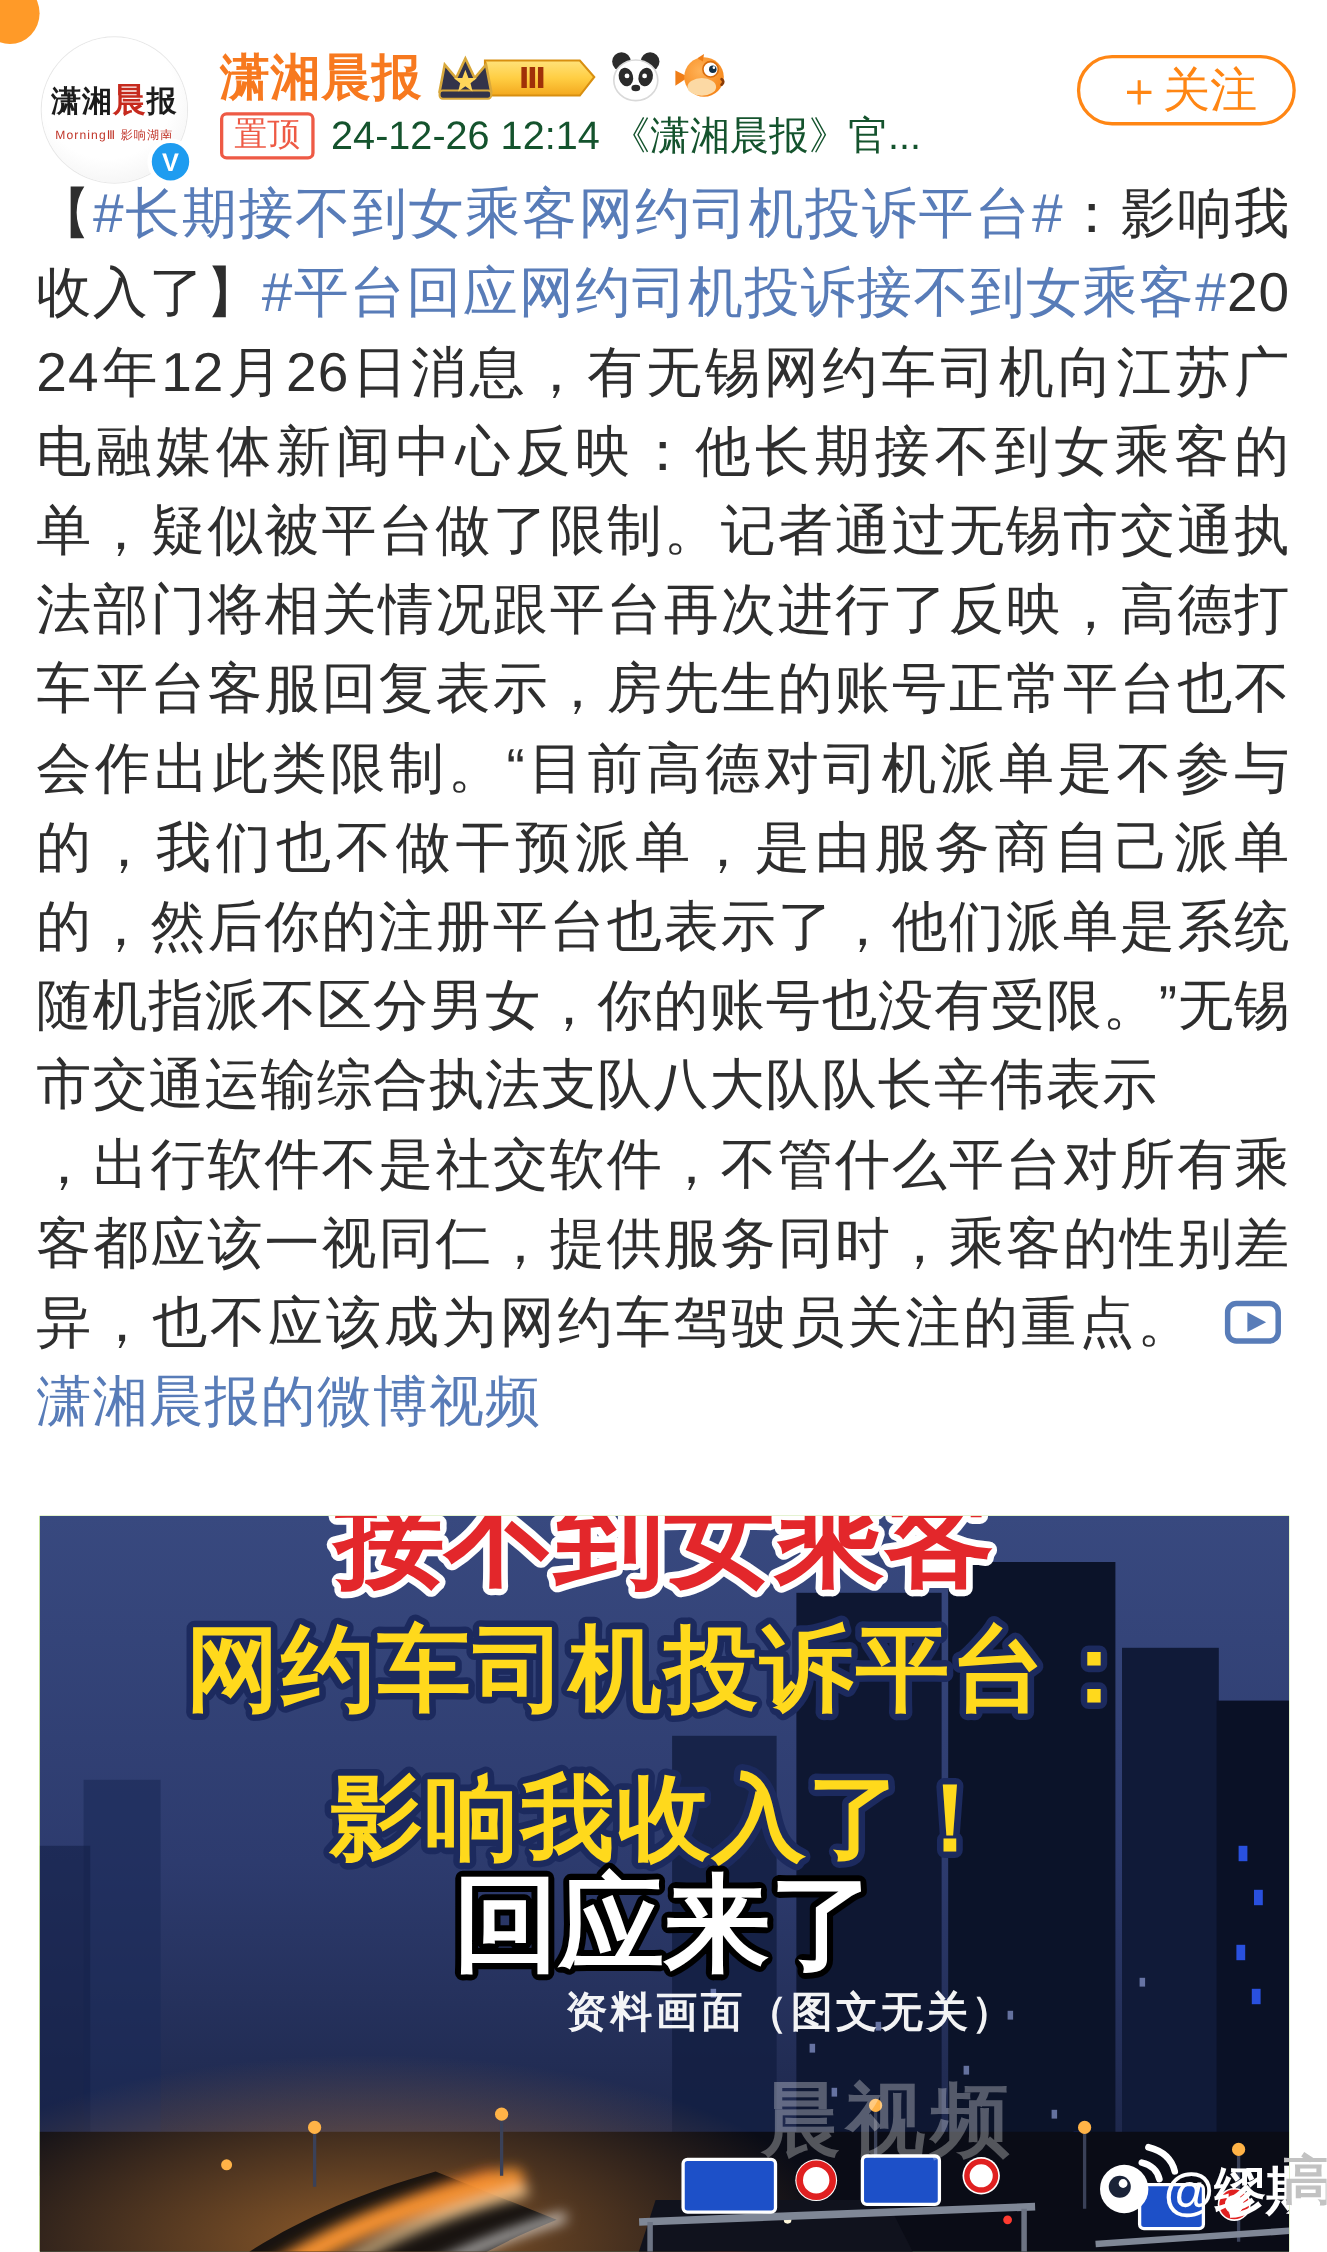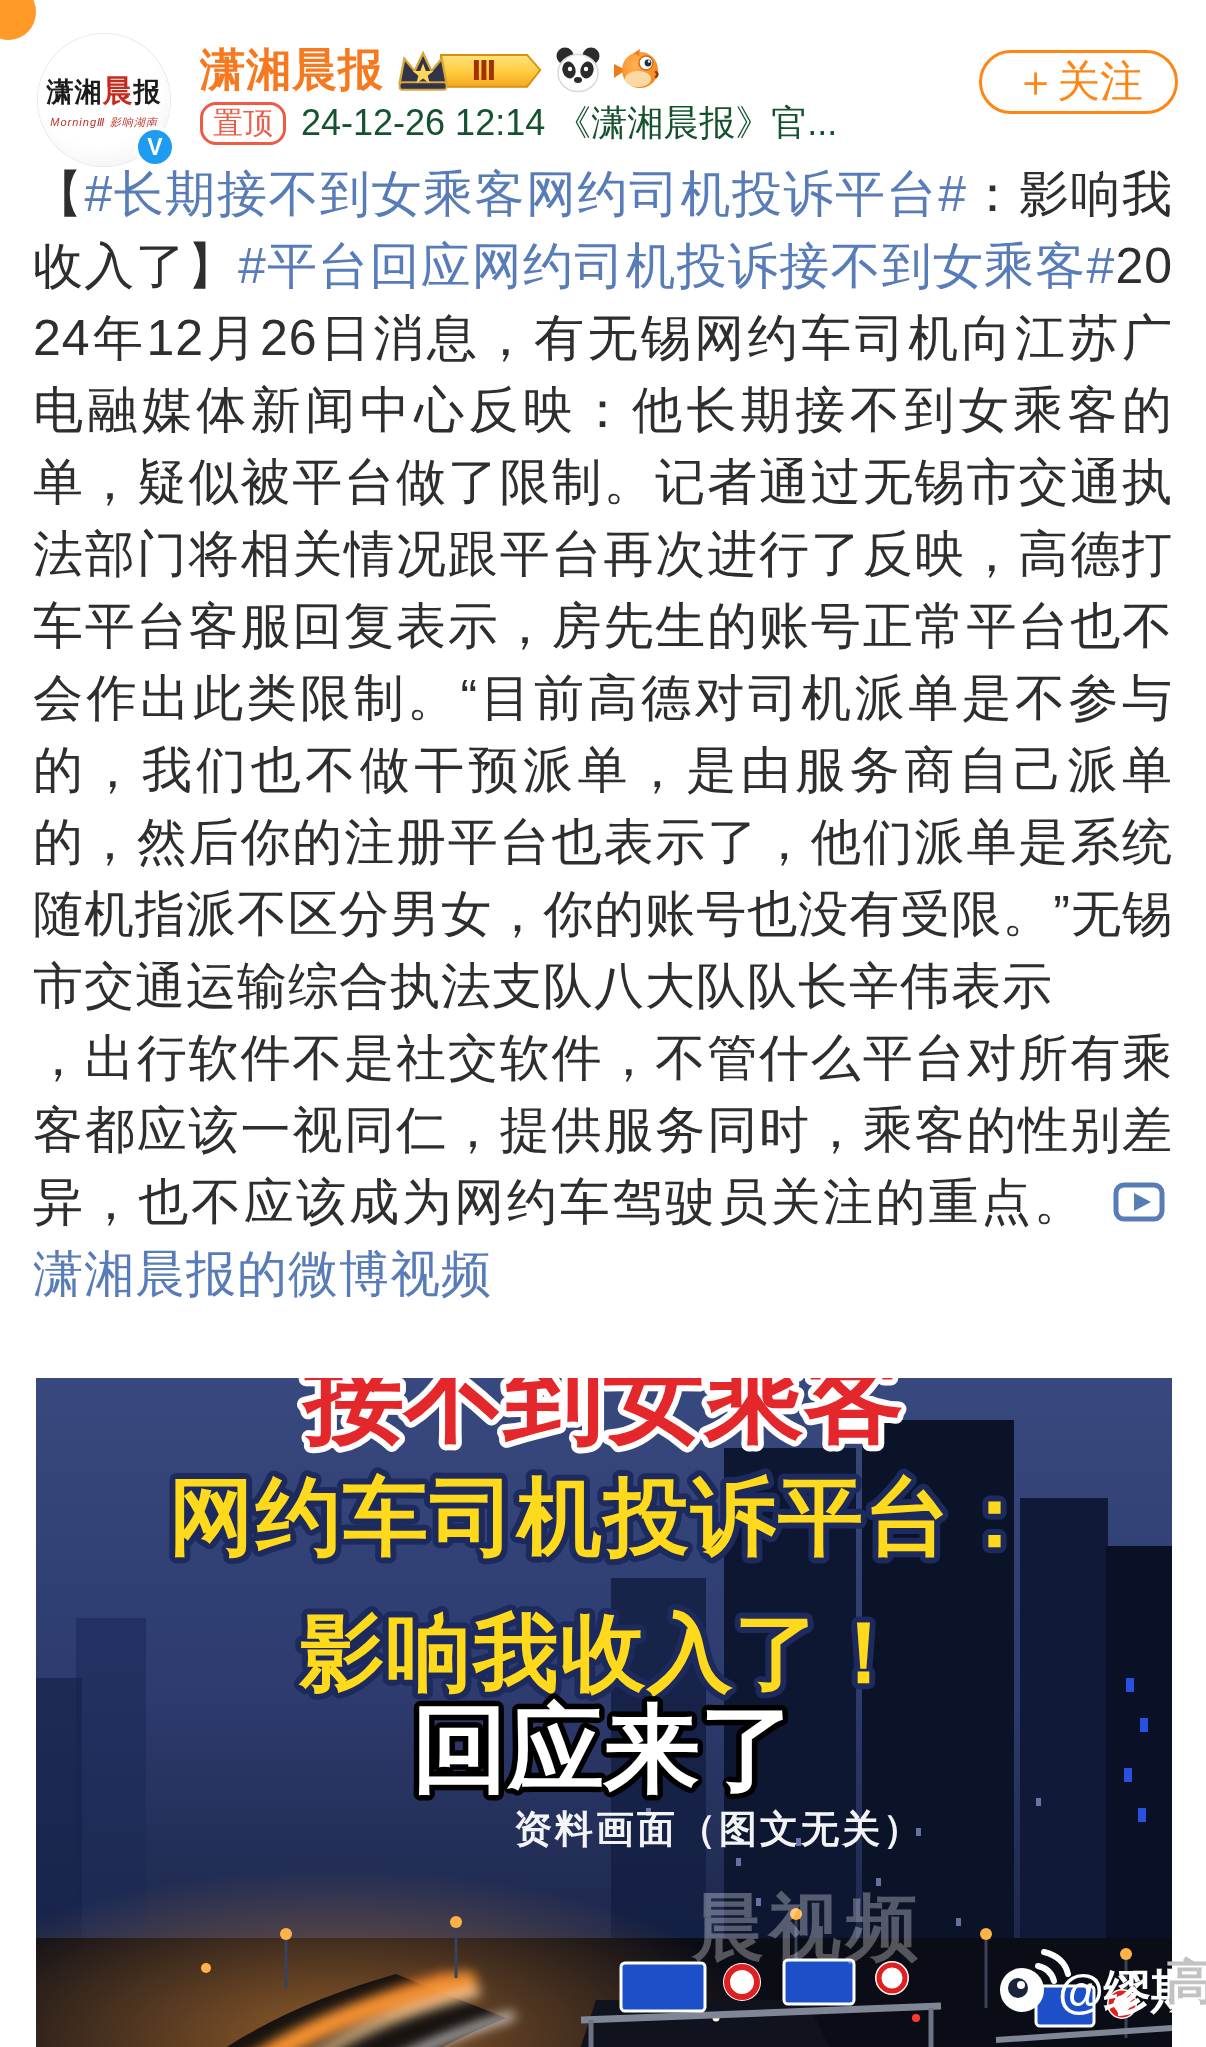--- a/index.html
+++ b/index.html
@@ -15,32 +15,32 @@
   
   .header { position:relative; height:150px; }
   .avatar {
     position:absolute; left:38px; top:34px; width:132px; height:132px;
     border-radius:50%; background:radial-gradient(circle at 45% 38%, #ffffff 55%, #ececec 100%);
     box-shadow:0 0 0 1px #e8e8e8; display:flex; flex-direction:column;
     align-items:center; justify-content:center;
   }
   .avatar-line1 { font-size:27px; font-weight:bold; color:#1c1c1c; letter-spacing:1px; }
   .avatar-line1 .red { color:#c62a1e; font-size:30px; }
-  .avatar-line2 { font-size:11px; color:#c03428; margin-top:3px; letter-spacing:1px;font-style:italic; }
+  .avatar-line2 { font-size:11px; color:#c03428; margin-top:3px; letter-spacing:1px; }
   .v-badge {
     position:absolute; left:134px; top:126px; width:42px; height:42px; border-radius:50%;
     background:#1e9cf0; border:4px solid #ffffff; color:#fff; font-size:23px; font-weight:bold;
     display:flex; align-items:center; justify-content:center;
   }
   .name-row { position:absolute; left:200px; top:40px; display:flex; align-items:center; gap:10px; }
   .username { font-size:45px; font-weight:700; color:#f7791f; letter-spacing:1px; }
   .badge { display:block; }
   .meta-row { position:absolute; left:200px; top:99px; display:flex; align-items:center; gap:15px; }
   .pin-badge {
-    font-size:30px; color:#ee5a45; border:3px solid #ee5a45; border-radius:16px;
+    font-size:30px; color:#ee5a45; border:3px solid #ee5a45; border-radius:6px;
     padding:1px 10px 3px; line-height:1.1;
   }
   .meta-text { font-size:36px; color:#14532d; }
   .follow-btn {
     position:absolute; right:28px; top:50px; height:64px; padding:0 32px;
     border:3.5px solid #ff8614; border-radius:44px; background:#fff;
     color:#ff8614; font-size:43px; display:flex; align-items:center; gap:4px;
   }
   
   .content {

